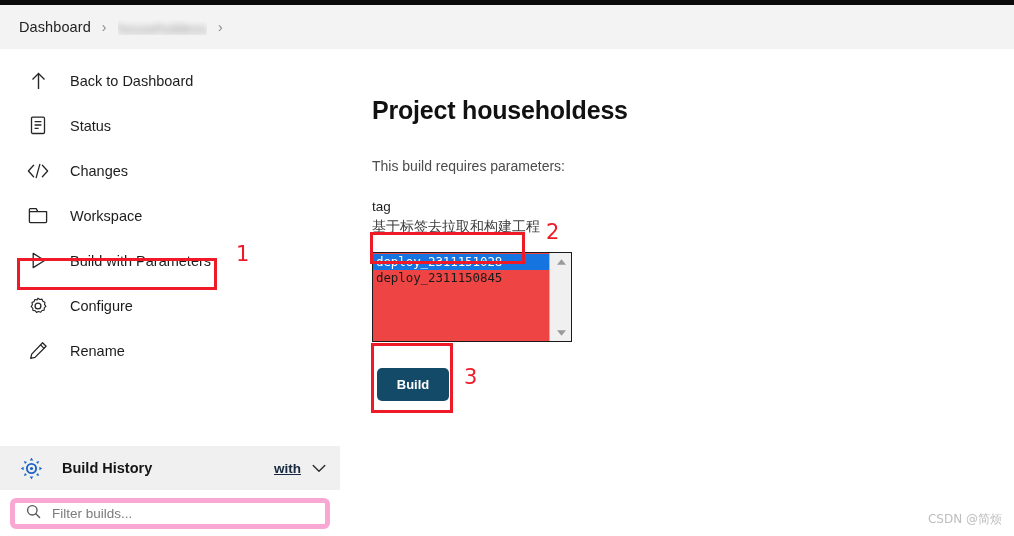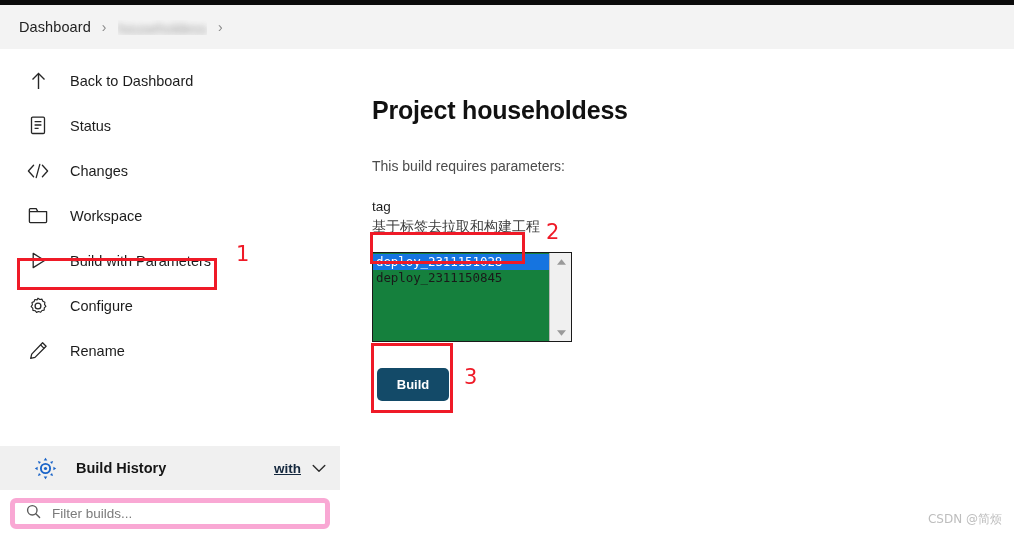--- a/index.html
+++ b/index.html
@@ -79,21 +79,21 @@
     color: #1c1c1c;
     white-space: nowrap;
   }
 
   
   .bh-header {
     position: absolute; left: 0; top: 446px;
     width: 340px; height: 44px;
     background: #f0f0f0;
     display: flex; align-items: center;
-    padding-left: 32px;
+    padding-left: 18px;
   }
   .bh-icon { width: 26px; height: 24px; margin-right: 18px; flex:none;
              display:flex; align-items:center; justify-content:center; }
   .bh-title { font-size: 14.5px; font-weight: bold; color: #151515; }
   .bh-right {
     margin-left: auto; margin-right: 14px;
     display: flex; align-items: center; gap: 11px;
   }
   .bh-trend {
     font-size: 13.5px; font-weight: bold;
@@ -148,21 +148,21 @@
     color: #3c3c3c;
     margin-top: 4px;
     font-family: "DejaVu Sans", "Liberation Sans", sans-serif;
   }
 
   
   .listbox {
     position: absolute; left: 0; top: 178px;
     width: 200px; height: 90px;
     border: 1px solid #1a1a1a;
-    background: #15803d;
+    background: #ef4444;
     display: flex;
   }
   .listbox-options {
     width: 177px;
     padding-top: 1px;
   }
   .opt {
     font-family: "DejaVu Sans Mono", "Liberation Mono", monospace;
     font-size: 12.5px;
     line-height: 16px;

